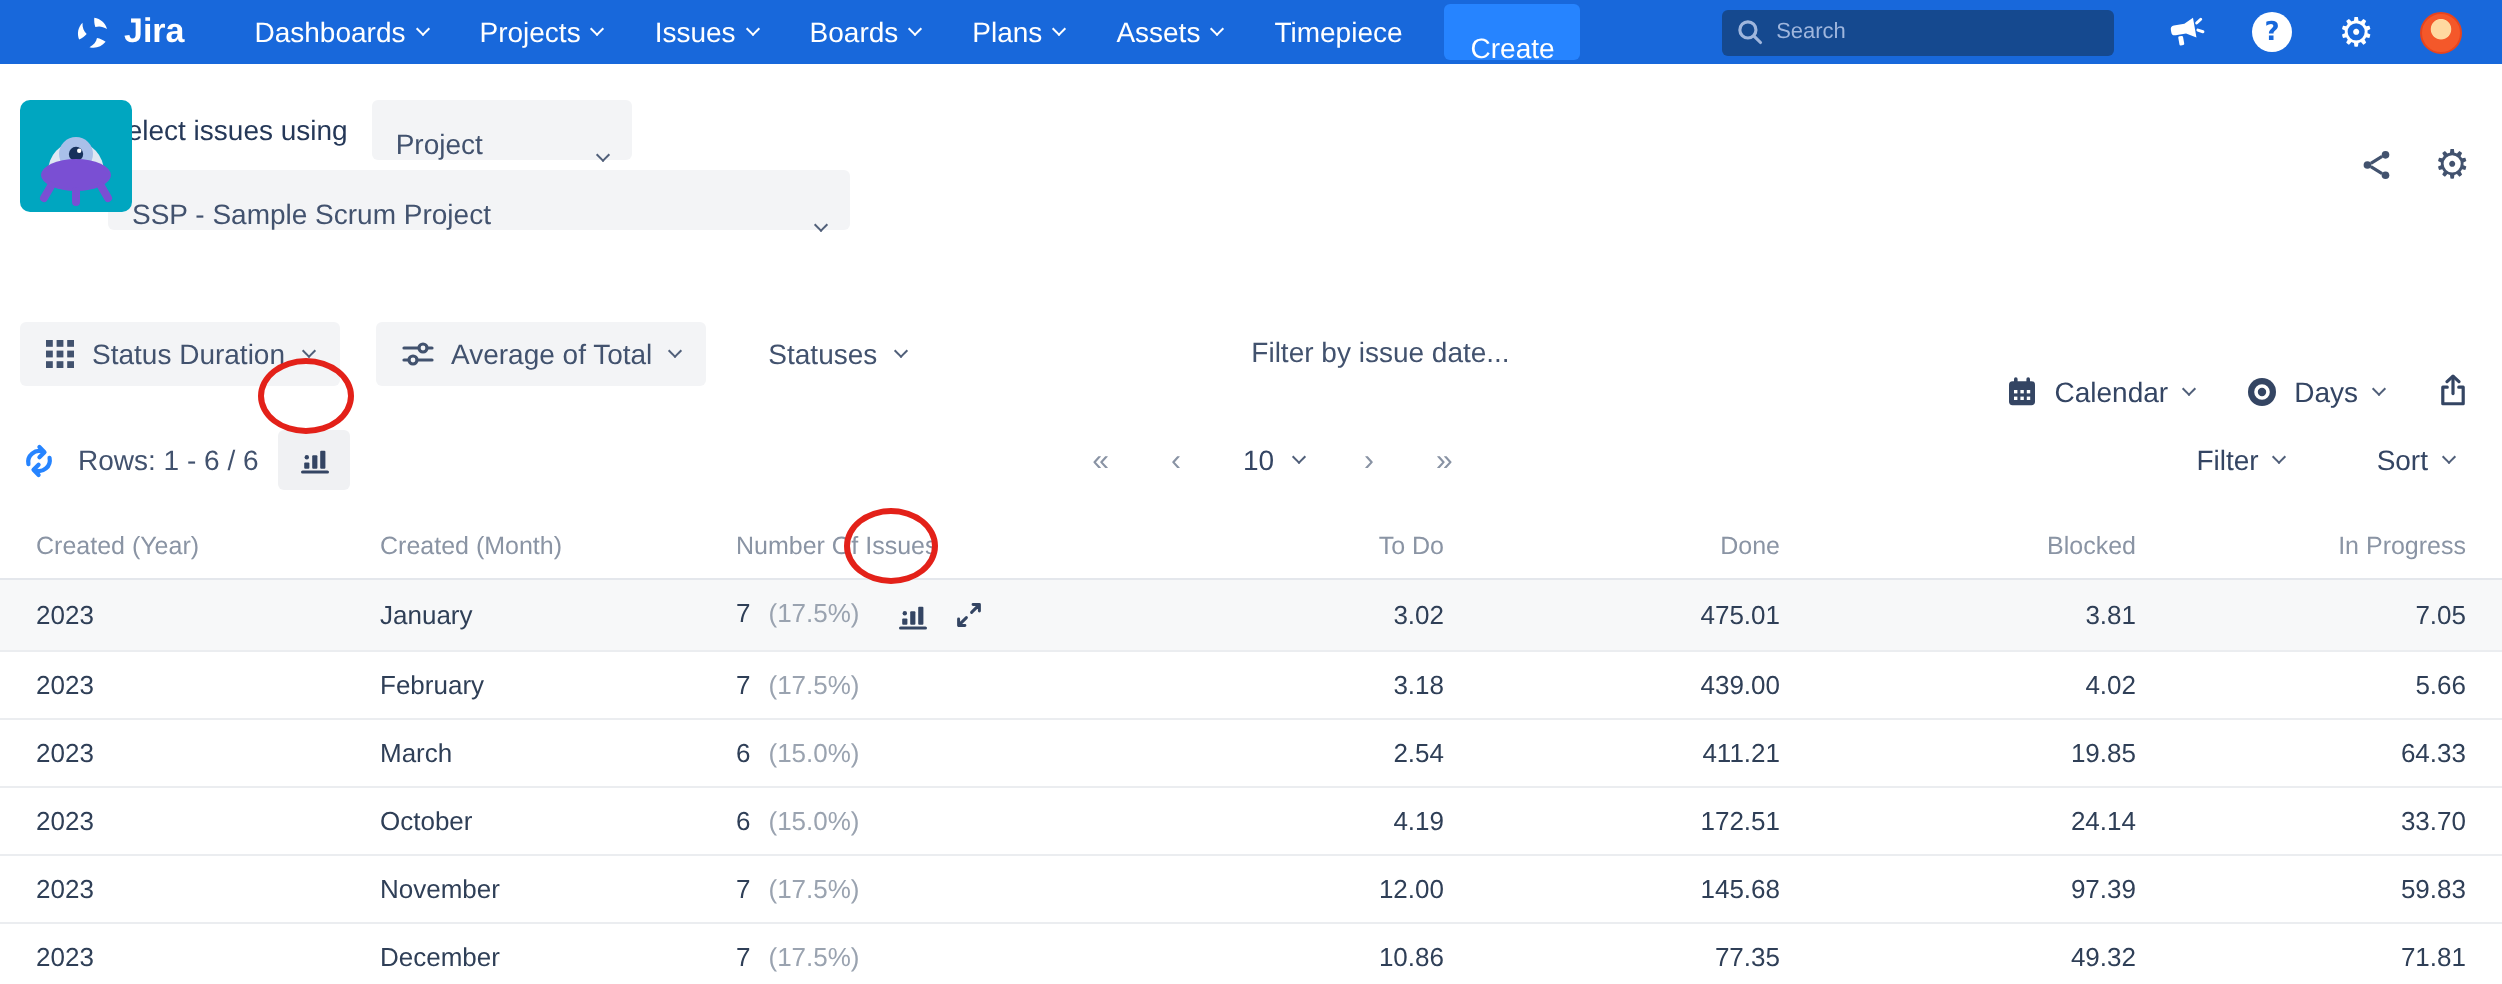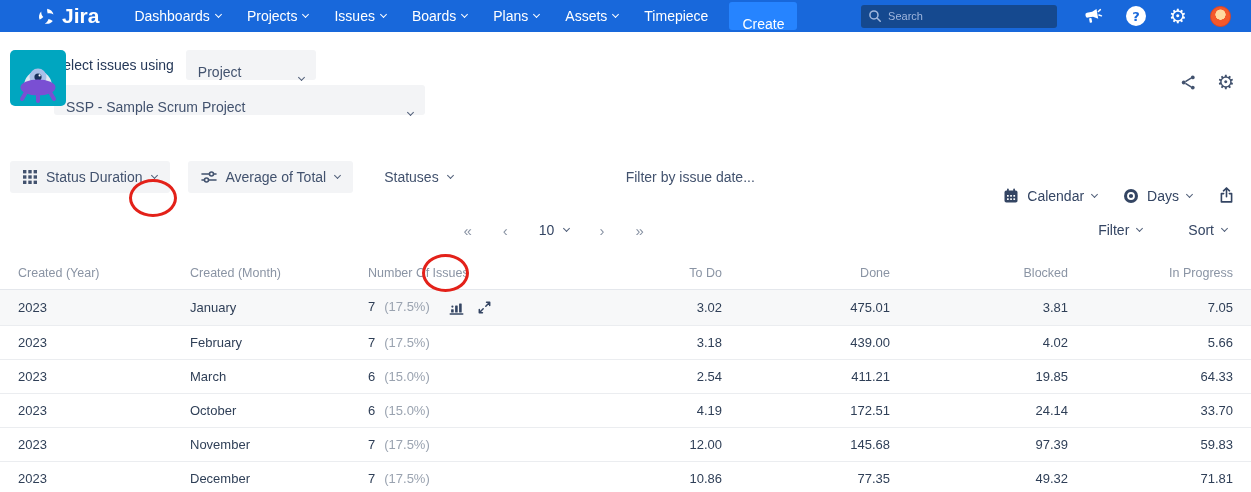--- a/index.html
+++ b/index.html
@@ -5,21 +5,21 @@
   * { box-sizing: border-box; margin: 0; padding: 0; }
   html,body { width:1251px; height:492px; }
   body {
     font-family: "Liberation Sans", sans-serif;
     background:#fff; color:#172b4d; position:relative; overflow:hidden;
   }
   .glyph { font-family:"DejaVu Sans", sans-serif; }
 
   
   .nav { height:32px; background:#1868db; display:flex; align-items:center; color:#fff; padding:0 12px; }
-  .brand { display:flex; align-items:center; gap:7px; margin-left:26px; font-size:21px; font-weight:700; }
+  .brand { display:flex; align-items:center; gap:7px; margin-left:26px; font-size:17px; font-weight:700; }
   .nav-items { display:flex; align-items:center; margin-left:22px; }
   .nav-item { display:flex; align-items:center; padding:0 13px; font-size:14px; font-weight:500; height:32px; cursor:pointer; }
   .chev { width:5px; height:5px; border-right:1.6px solid currentColor; border-bottom:1.6px solid currentColor;
           transform:rotate(45deg); display:inline-block; margin-left:6px; margin-top:-3px; }
   .create-btn { background:#2684ff; border:none; color:#fff; font-family:inherit; font-size:14px; font-weight:500;
           border-radius:3px; padding:14px 13px; margin-left:8px; height:24px; cursor:pointer; }
   .nav-search { margin-left:auto; width:196px; height:23px; background:#15498f; border-radius:3px;
           display:flex; align-items:center; padding:0 7px; gap:6px; }
   .nav-search input { background:transparent; border:none; outline:none; color:#d6e2f7; font-family:inherit; font-size:11px; width:150px; }
   .nav-search input::placeholder { color:#9fb6dd; }
@@ -250,20 +250,40 @@
       <svg width="17" height="17" viewBox="0 0 16 16" fill="none" stroke="#344563" stroke-width="1.5" stroke-linecap="round" stroke-linejoin="round">
         <path d="M8 1.2 v8"></path>
           <path d="M5.2 3.6 L8 1 l2.8 2.6"></path>
         <path d="M5.3 6.2 H3.2 V14 H12.8 V6.2 H10.7"></path>
       </svg>
     </span>
   </div>
 </div>
 
 <div class="rows-bar">
+  <div class="rb-left">
+    <span style="display:inline-flex;">
+      <svg width="19" height="19" viewBox="0 0 18 18" fill="none" stroke="#2684ff" stroke-width="2" stroke-linecap="round" stroke-linejoin="round">
+        <path d="M4 10.5 A5.2 5.2 0 0 1 11 4.6"></path>
+        <path d="M9.2 2.4 L11.6 4.8 L9.2 7.2"></path>
+        <path d="M14 7.5 A5.2 5.2 0 0 1 7 13.4"></path>
+        <path d="M8.8 15.6 L6.4 13.2 L8.8 10.8"></path>
+      </svg>
+    </span>
+    <span class="rows-label">Rows: 1 - 6 / 6</span>
+    <button class="chart-toggle">
+      <svg width="17" height="16" viewBox="0 0 16 16" fill="#344563">
+        <circle cx="3.9" cy="6.6" r="1.1"></circle>
+        <rect x="2.6" y="9.2" width="2.6" height="3.2" rx="0.5"></rect>
+        <rect x="6.6" y="5.6" width="2.6" height="6.8" rx="0.5"></rect>
+        <rect x="10.6" y="3.4" width="2.6" height="9" rx="0.5"></rect>
+        <rect x="1" y="13.2" width="14" height="1.6" rx="0.8"></rect>
+      </svg>
+    </button>
+  </div>
   <div class="pagination">
     <span class="pg-btn">«</span>
     <span class="pg-btn">‹</span>
     <span class="pg-size">
       <span>10</span>
       <i class="sel-chev"></i>
     </span>
     <span class="pg-btn">›</span>
     <span class="pg-btn">»</span>
   </div>

